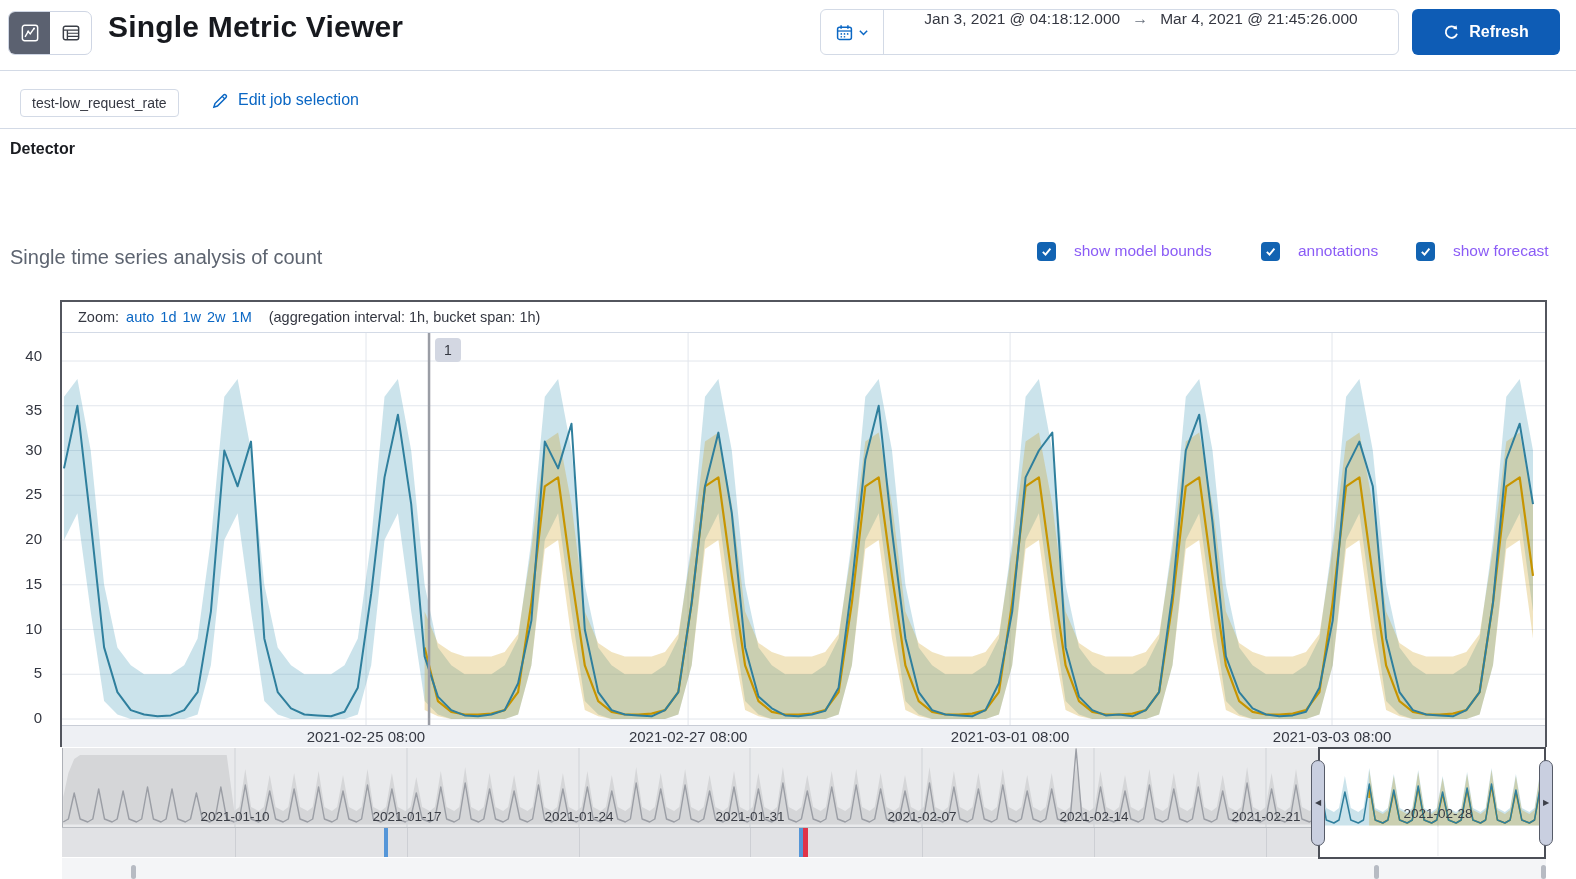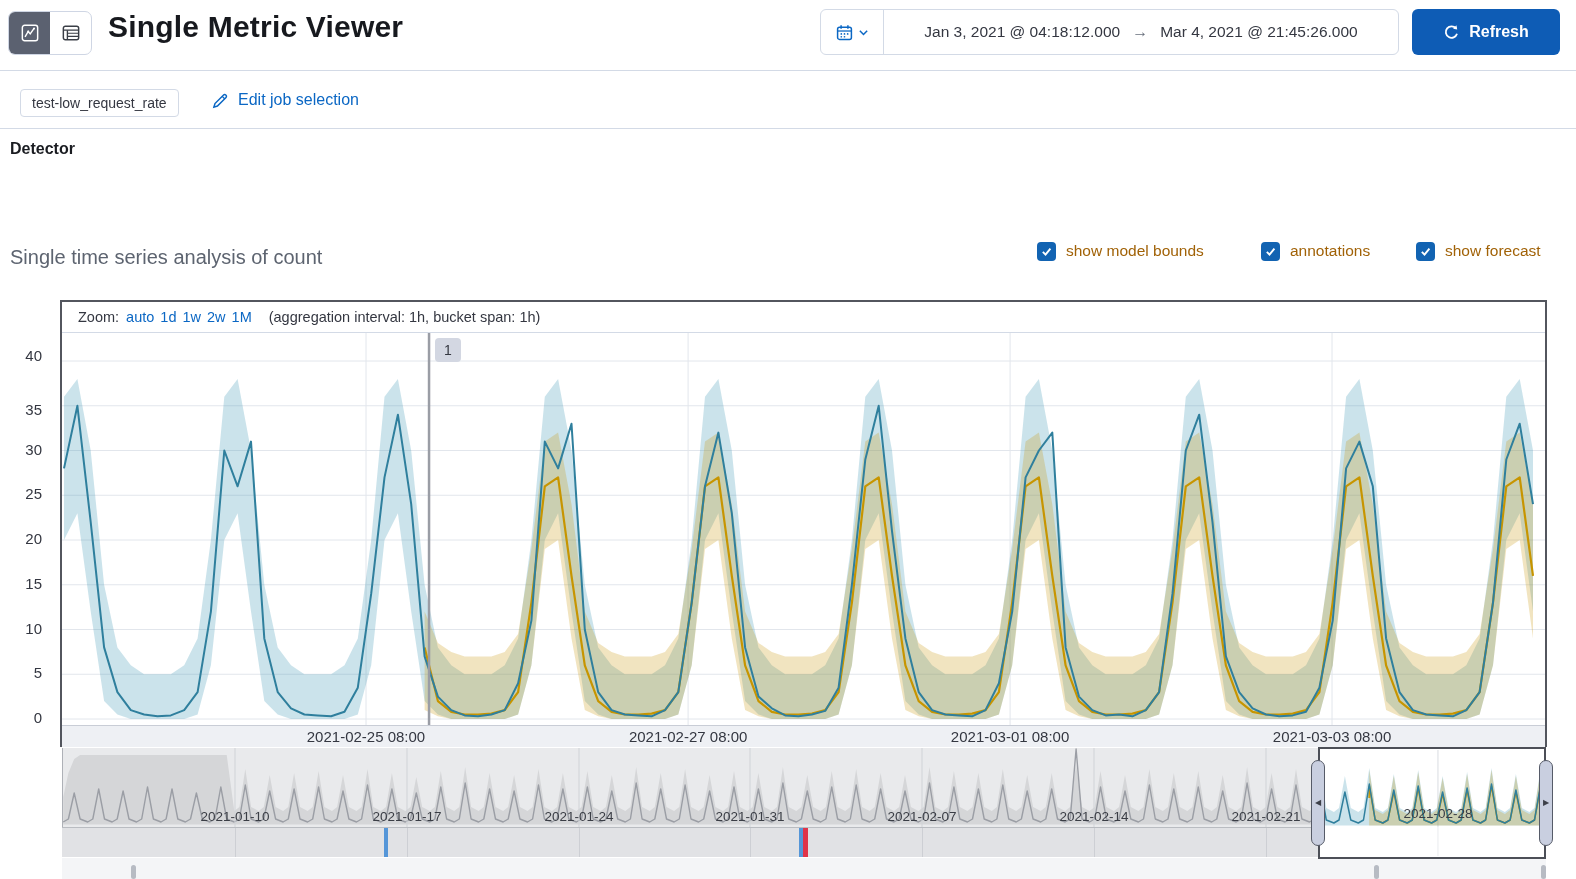--- a/index.html
+++ b/index.html
@@ -7,34 +7,34 @@
   .abs{position:absolute;}
   #stage{position:relative;width:1576px;height:686px;background:#fff;}
 
   
   #viewtoggle{left:8px;top:11px;width:82px;height:42px;border:1px solid #cfd6e4;border-radius:7px;display:flex;overflow:hidden;background:#fff;}
   .vt-btn{width:41px;height:42px;display:flex;align-items:center;justify-content:center;cursor:pointer;}
   .vt-active{background:#5b6170;}
   #pagetitle{left:108px;top:10px;font-size:30px;font-weight:600;color:#17191e;letter-spacing:.2px;}
   #datepicker{left:820px;top:9px;width:579px;height:46px;border:1px solid #d3dae6;border-radius:6px;background:#fff;display:flex;align-items:stretch;box-sizing:border-box;}
   #dp-icon-seg{width:62px;display:flex;align-items:center;justify-content:center;gap:5px;border-right:1px solid #d3dae6;cursor:pointer;}
-  #dp-text{flex:1;display:flex;align-items:center;justify-content:center;font-size:15.5px;color:#343741;gap:12px;cursor:pointer;}
+  #dp-text{flex:1;display:flex;justify-content:center;font-size:15.5px;color:#343741;gap:12px;cursor:pointer;}
   #dp-arrow{color:#69707d;font-size:16px;}
   #refreshbtn{left:1412px;top:9px;width:148px;height:46px;background:#0e5cb5;border-radius:6px;display:flex;align-items:center;justify-content:center;gap:9px;color:#fff;font-size:16px;font-weight:600;cursor:pointer;}
   .hr{left:0;width:1576px;height:1px;background:#d3dae6;}
   #jobbadge{left:20px;top:89px;height:26px;border:1px solid #d3dae6;border-radius:4px;background:#fff;display:flex;align-items:center;padding:0 11px;font-size:14px;color:#343741;}
   #editlink{left:212px;top:91px;display:flex;align-items:center;gap:9px;color:#0b67c4;font-size:16px;cursor:pointer;}
 
   #detlabel{left:10px;top:140px;font-size:16px;font-weight:700;color:#1a1c21;}
   #detselect{left:10px;top:166px;width:210px;height:47px;border:1px solid #cad0da;border-radius:6px;background:#fff;display:flex;align-items:center;box-sizing:border-box;padding:0 14px;font-size:16px;color:#343741;cursor:pointer;justify-content:space-between;}
   #forecastbtn{left:1422px;top:167px;width:139px;height:47px;border:1px solid #0e62b8;border-radius:6px;color:#0e62b8;background:#fff;display:flex;align-items:center;justify-content:center;font-size:16px;font-weight:500;cursor:pointer;box-sizing:border-box;}
   #seriesheading{left:10px;top:246px;font-size:20px;color:#5d6470;}
   .cbitem{top:240px;display:flex;align-items:center;height:22px;}
   .cbbox{width:19px;height:19px;border-radius:4px;background:#1263b2;display:flex;align-items:center;justify-content:center;cursor:pointer;flex:none;}
-  .cblab{margin-left:10px;font-size:15.5px;color:#a16207;white-space:nowrap;text-align:center;}
+  .cblab{margin-left:18px;font-size:15.5px;color:#8b5cf6;white-space:nowrap;text-align:center;}
   #cb0{left:1037px;} #cb1{left:1261px;} #cb2{left:1416px;}
 
   
   #card{left:60px;top:300px;width:1487px;height:447px;border:2px solid #53565e;box-sizing:border-box;background:#fff;}
   #zoomrow{height:30px;border-bottom:1px solid #d3dae6;display:flex;align-items:center;padding-left:16px;font-size:14.5px;color:#343741;gap:7px;}
   .zoomlink{color:#0b67c4;cursor:pointer;}
   #aggnote{margin-left:10px;}
   #plotwrap{position:relative;width:1483px;height:392px;}
   #annbadge{position:absolute;left:373px;top:5px;width:26px;height:24px;background:#d3d7e2;border-radius:4px;display:flex;align-items:center;justify-content:center;font-size:14px;color:#343741;cursor:pointer;}
   #xstrip{position:relative;width:1483px;height:21px;background:#eef0f4;border-top:1px solid #c9cdd6;}

